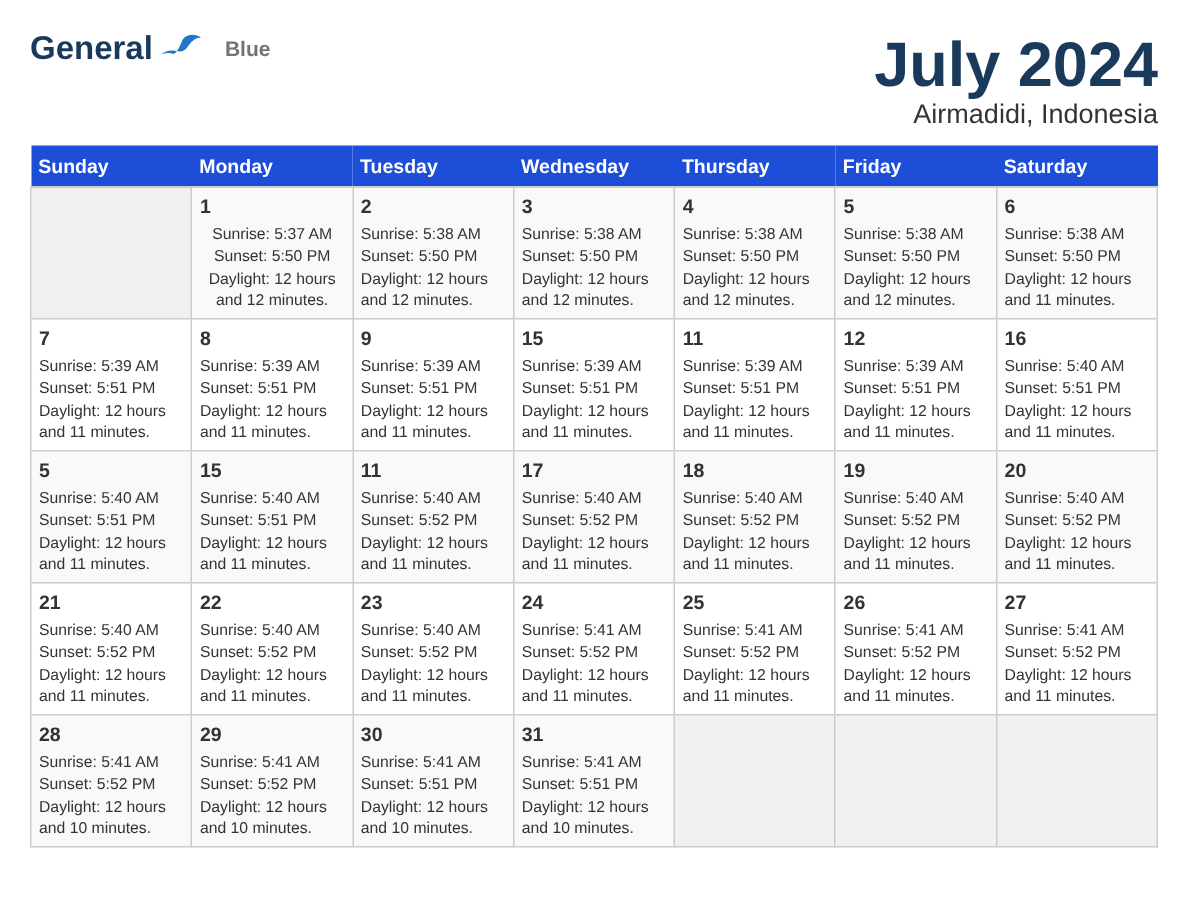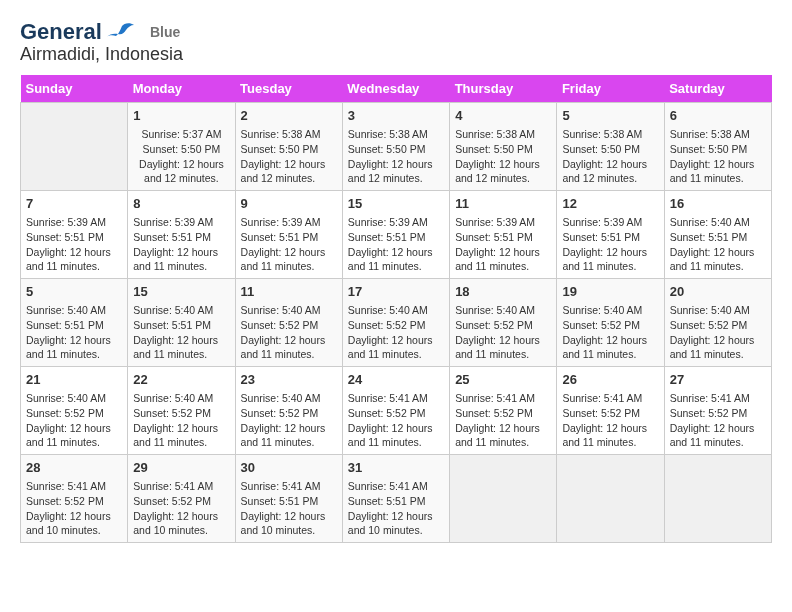--- a/index.html
+++ b/index.html
@@ -8,21 +8,20 @@
       background: #fff;
       width: 792px;
       min-height: 612px;
       padding: 20px;
     }
     .header-section {
       display: flex;
       justify-content: space-between;
       align-items: flex-start;
       margin-bottom: 10px;
-      flex-direction: column;
     }
     .logo {
       display: flex;
       align-items: center;
     }
     .title-section {
       text-align: right;
     }
     .main-title {
       font-size: 42px;
@@ -33,21 +32,21 @@
     .subtitle {
       font-size: 18px;
       color: #333;
     }
     table {
       width: 100%;
       border-collapse: collapse;
       font-size: 11px;
     }
     thead tr th {
-      background-color: #d946ef;
+      background-color: #1d4ed8;
       color: #fff;
       padding: 6px 5px;
       text-align: left;
       font-size: 13px;
       font-weight: bold;
     }
     tbody tr td {
       border: 1px solid #ccc;
       vertical-align: top;
       padding: 4px 5px;
@@ -86,20 +85,21 @@
           <span style="color:#1a3a5c;">General</span><svg width="30" height="22" viewBox="0 0 30 22" style="vertical-align:middle;margin-left:2px;">
               <path d="M18 4 C20 1, 26 0, 30 3 C27 3, 24 5, 22 8 C20 11, 18 13, 14 12 C16 9, 17 6, 18 4Z" fill="#2176c8"></path>
               <path d="M14 12 C10 11, 6 12, 2 15 C5 13, 9 13, 12 14Z" fill="#2176c8"></path>
             </svg>
         </div>
         <div style="font-size:14px;font-weight:bold;color:#737373;margin-left:16px;">Blue</div>
       </div>
     </div>
   </div>
   <div class="title-section">
+    <div class="main-title">July 2024</div>
     <div class="subtitle">Airmadidi, Indonesia</div>
   </div>
 </div>
 
 <table>
   <thead>
     <tr>
     <th>Sunday</th>
         <th>Monday</th>
         <th>Tuesday</th>

